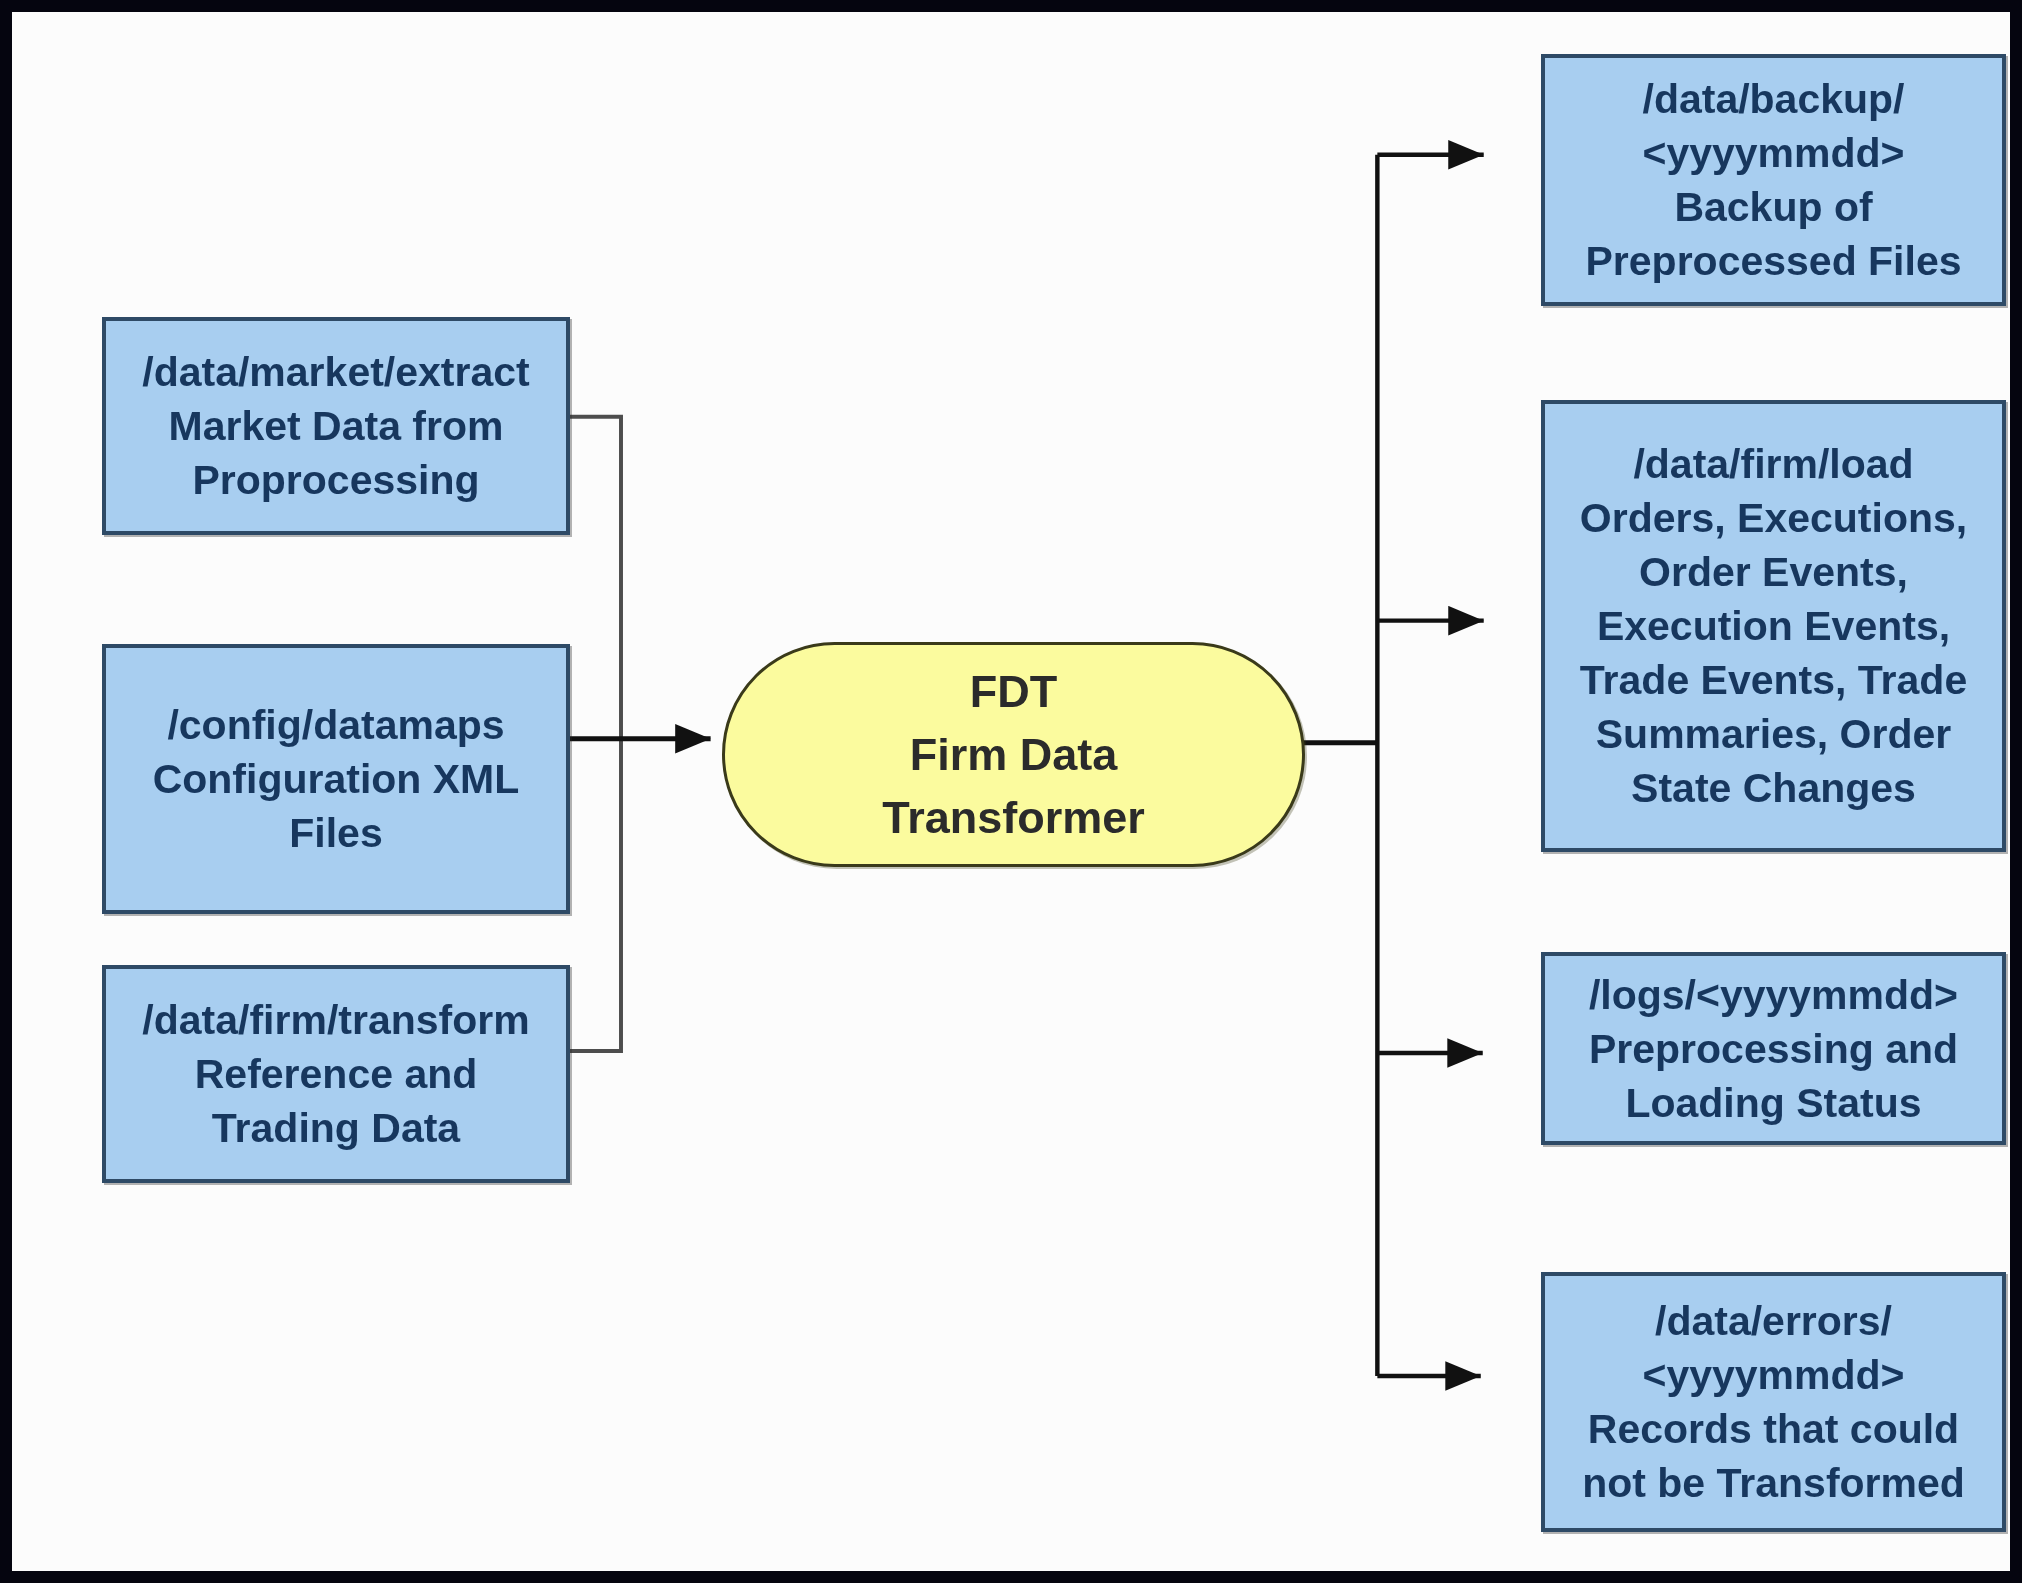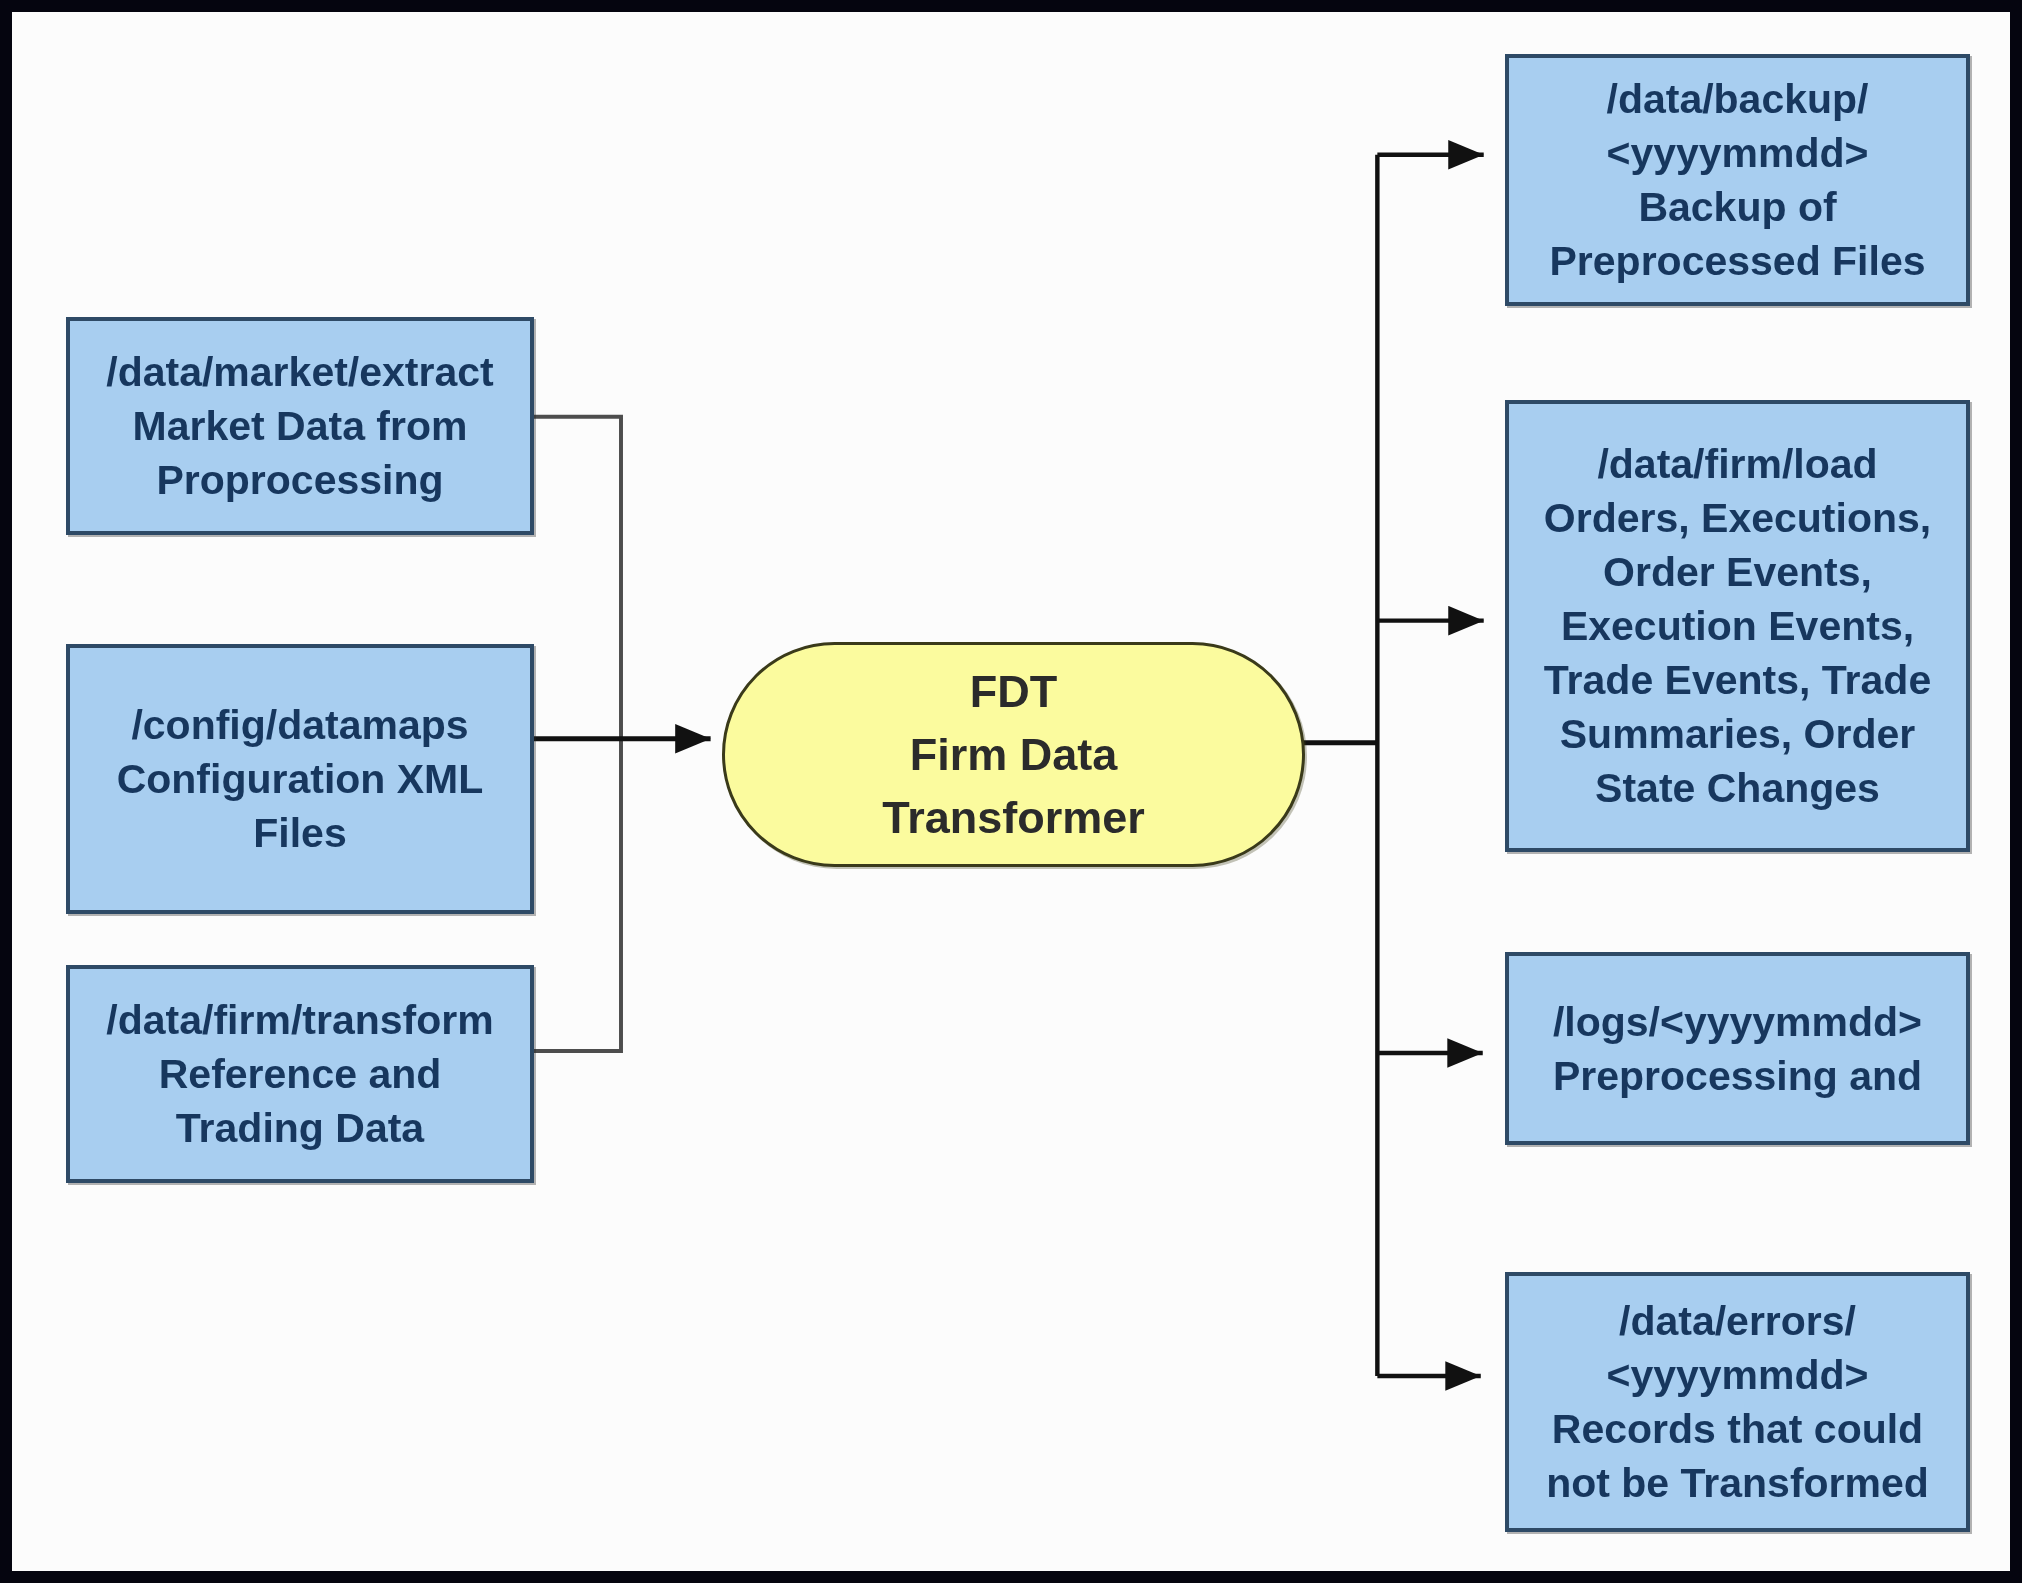--- a/index.html
+++ b/index.html
@@ -18,20 +18,21 @@
     display:flex;flex-direction:column;justify-content:center;align-items:center;
     text-align:center;
     box-sizing:border-box;
   }
   .box{
     background:#A8CEF0;
     border:4px solid #2E4A66;
     color:#17375E;
     font-size:41px;font-weight:bold;line-height:54px;
     box-shadow:2px 2px 0 rgba(40,40,40,.35);
+    margin-left:36px;
   }
   .process{
     background:#FBFB9E;
     border:3px solid #3A3A1A;
     border-radius:120px;
     color:#2B2B2B;
     font-size:45px;font-weight:bold;line-height:63px;
     box-shadow:2px 2px 0 rgba(60,60,20,.3);
   }
   .line{white-space:nowrap;}
@@ -97,20 +98,21 @@
     <div class="line">Order Events,</div>
     <div class="line">Execution Events,</div>
     <div class="line">Trade Events, Trade</div>
     <div class="line">Summaries, Order</div>
     <div class="line">State Changes</div>
   </div>
 
   <div class="node box" style="left:1493px;top:940px;width:465px;height:193px">
     <div class="line">/logs/&lt;yyyymmdd&gt;</div>
     <div class="line">Preprocessing and</div>
+    <div class="line">Loading Status</div>
   </div>
 
   <div class="node box" style="left:1493px;top:1260px;width:465px;height:260px">
     <div class="line">/data/errors/</div>
     <div class="line">&lt;yyyymmdd&gt;</div>
     <div class="line">Records that could</div>
     <div class="line">not be Transformed</div>
   </div>
 
 </div>

